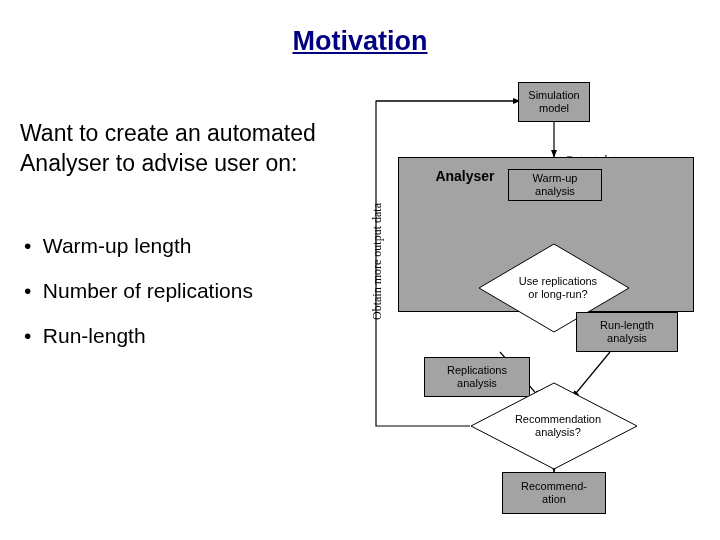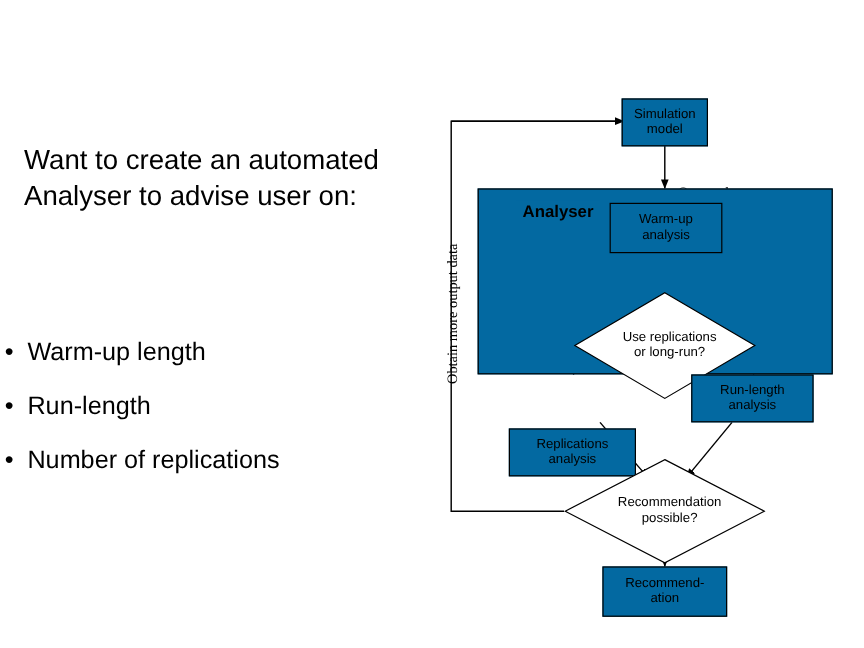--- a/index.html
+++ b/index.html
@@ -41,42 +41,41 @@
     position: absolute;
     left: 20px;
     top: 118px;
     width: 320px;
     font-size: 23px;
     line-height: 30px;
     color: #000000;
   }
   .bullets {
     position: absolute;
-    left: 4px;
+    left: 24px;
     top: 234px;
     width: 340px;
     font-size: 21px;
     color: #000000;
-    margin-top: 48px;
   }
   .bullet {
     margin-bottom: 21px;
     white-space: nowrap;
   }
   .bullet .dot {
     display: inline-block;
     width: 13px;
   }
 
   
   .box {
     position: absolute;
     box-sizing: border-box;
     border: 1px solid #000000;
-    background: #0369a1;
+    background: #a3a3a3;
     display: flex;
     align-items: center;
     justify-content: center;
     text-align: center;
     font-size: 11px;
     line-height: 13px;
     color: #000000;
   }
   .box.bold { font-weight: bold; font-size: 14px; }
 
@@ -130,35 +129,36 @@
     width: 720px;
     height: 540px;
     pointer-events: none;
   }
 </style>
 </head>
 <body>
 
 <div class="slide">
 
+  <div class="title">Motivation</div>
 
   <div class="lead">Want to create an automated Analyser to advise user on:</div>
 
   <div class="bullets">
     <div class="bullet">
       <span class="dot">•</span>
       <span>Warm-up length</span>
     </div>
     <div class="bullet">
       <span class="dot">•</span>
-      <span>Run-length</span>
+      <span>Number of replications</span>
     </div>
     <div class="bullet">
       <span class="dot">•</span>
-      <span>Number of replications</span>
+      <span>Run-length</span>
     </div>
   </div>
 
   <svg class="lines" viewBox="0 0 720 540">
     <defs>
       <marker id="arrow" markerWidth="9" markerHeight="9" refX="7.5" refY="3.2" orient="auto" markerUnits="userSpaceOnUse">
         <path d="M0,0 L8,3.2 L0,6.4 z" fill="#000000"></path>
       </marker>
     </defs>
 
@@ -186,21 +186,21 @@
   </div>
 
   <div class="caption" style="left:565px; top:134px;">Output data</div>
 
   <div class="box" style="left:398px; top:157px; width:296px; height:155px; align-items:flex-start; justify-content:flex-start;"></div>
 
   <div class="box bold" style="left:430px; top:167px; width:70px; height:18px; border:none;">
     <span>Analyser</span>
   </div>
 
-  <div class="box" style="left:508px; top:169px; width:94px; height:42px;">
+  <div class="box" style="left:508px; top:169px; width:94px; height:32px;">
     <span style="white-space:pre-line;">Warm-up
 analysis</span>
   </div>
 
   <div class="diamond-wrap" style="left:478px; top:243px; width:152px; height:90px;">
     <svg width="152" height="90" viewBox="0 0 152 90">
       <polygon points="76,1 151,45 76,89 1,45" fill="#ffffff" stroke="#000000" stroke-width="1"></polygon>
     </svg>
     <div class="diamond-label" style="white-space:pre-line;">Use replications
 or long-run?</div>
@@ -214,21 +214,21 @@
   <div class="box" style="left:576px; top:312px; width:102px; height:40px;">
     <span style="white-space:pre-line;">Run-length
 analysis</span>
   </div>
 
   <div class="diamond-wrap" style="left:470px; top:382px; width:168px; height:88px;">
     <svg width="168" height="88" viewBox="0 0 168 88">
       <polygon points="84,1 167,44 84,87 1,44" fill="#ffffff" stroke="#000000" stroke-width="1"></polygon>
     </svg>
     <div class="diamond-label" style="white-space:pre-line;">Recommendation
-possible?</div>
+analysis?</div>
   </div>
 
   <div class="box" style="left:502px; top:472px; width:104px; height:42px;">
     <span style="white-space:pre-line;">Recommend-
 ation</span>
   </div>
 
   <div class="vlabel" style="left:370px; top:320px;">Obtain more output data</div>
 
 </div>

